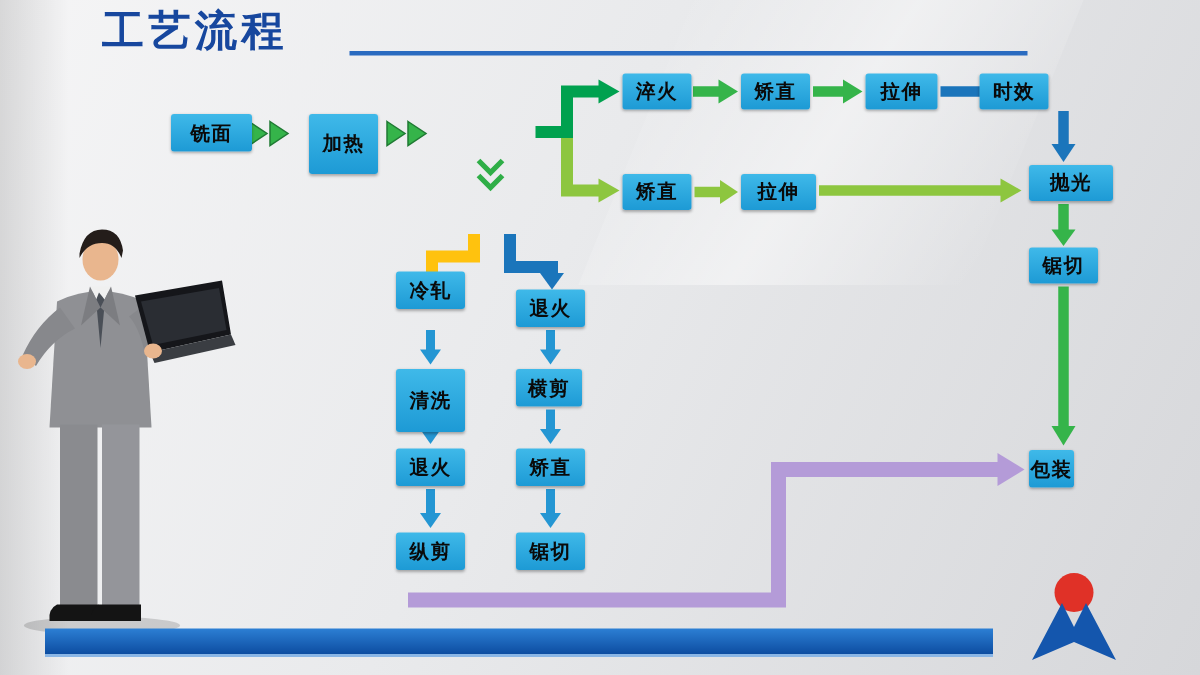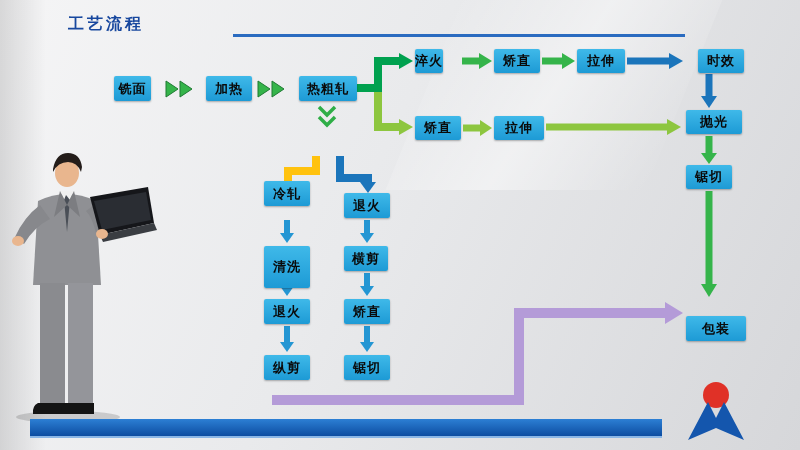--- a/index.html
+++ b/index.html
@@ -7,21 +7,21 @@
     position:relative;width:800px;height:450px;overflow:hidden;
     background:linear-gradient(115deg,#f5f5f6 0%,#e9eaec 45%,#d6d7da 100%);
     font-family:"DejaVu Sans","Liberation Sans",sans-serif;
   }
   .left-shade{position:absolute;left:0;top:0;width:46px;height:100%;
     background:linear-gradient(to right,rgba(0,0,0,.12),rgba(0,0,0,0));}
   .sheen{position:absolute;top:-30px;left:430px;width:260px;height:220px;
     background:linear-gradient(105deg,rgba(255,255,255,0) 0%,rgba(255,255,255,.45) 50%,rgba(255,255,255,0) 100%);
     transform:skewX(-22deg);pointer-events:none;}
   .title{
-    position:absolute;left:68px;top:14px;font-size:16px;font-weight:700;
+    position:absolute;left:68px;top:2px;font-size:28px;font-weight:700;
     color:#17479e;letter-spacing:3px;
   }
   .title-line{position:absolute;left:233px;top:34px;width:452px;height:3px;background:#2a6bc0;}
   .arrows{position:absolute;left:0;top:0;}
   .node{
     position:absolute;display:flex;align-items:center;justify-content:center;
     background:linear-gradient(180deg,#3fb9e9 0%,#1d9ad5 100%);
     color:#0a0a0a;font-weight:700;font-size:13px;letter-spacing:1px;
     border-radius:2px;box-shadow:0 1px 2px rgba(0,0,0,.3);
   }
@@ -143,40 +143,39 @@
       <line x1="367" y1="326" x2="367" y2="343" stroke="#2496d3" stroke-width="6"></line>
       <polygon points="360,342 374,342 367,352" fill="#2496d3"></polygon>
     </g>
 
     <g>
       <polyline points="272,400 519,400 519,313 666,313" fill="none" stroke="#b49bd8" stroke-width="10"></polyline>
       <polygon points="665,302 683,313 665,324" fill="#b49bd8"></polygon>
     </g>
   </svg>
 
-  <div class="node" style="left:114px;top:76px;width:37px;height:25px">铣面</div>
-  <div class="node" style="left:206px;top:76px;width:46px;height:25px">加热</div>
-  <div class="node" style="left:299px;top:76px;width:58px;height:25px">热粗轧</div>
-  <div class="node" style="left:415px;top:49px;width:28px;height:24px">淬火</div>
+  <div class="node" style="left:114px;top:76px;width:54px;height:25px">铣面</div>
+  <div class="node" style="left:206px;top:76px;width:46px;height:40px">加热</div>
+  <div class="node" style="left:415px;top:49px;width:46px;height:24px">淬火</div>
   <div class="node" style="left:494px;top:49px;width:46px;height:24px">矫直</div>
   <div class="node" style="left:577px;top:49px;width:48px;height:24px">拉伸</div>
-  <div class="node" style="left:698px;top:49px;width:46px;height:24px">时效</div>
+  <div class="node" style="left:653px;top:49px;width:46px;height:24px">时效</div>
   <div class="node" style="left:415px;top:116px;width:46px;height:24px">矫直</div>
   <div class="node" style="left:494px;top:116px;width:50px;height:24px">拉伸</div>
   <div class="node" style="left:686px;top:110px;width:56px;height:24px">抛光</div>
   <div class="node" style="left:686px;top:165px;width:46px;height:24px">锯切</div>
   <div class="node" style="left:264px;top:181px;width:46px;height:25px">冷轧</div>
   <div class="node" style="left:344px;top:193px;width:46px;height:25px">退火</div>
   <div class="node" style="left:264px;top:246px;width:46px;height:42px">清洗</div>
   <div class="node" style="left:344px;top:246px;width:44px;height:25px">横剪</div>
   <div class="node" style="left:264px;top:299px;width:46px;height:25px">退火</div>
   <div class="node" style="left:344px;top:299px;width:46px;height:25px">矫直</div>
   <div class="node" style="left:264px;top:355px;width:46px;height:25px">纵剪</div>
   <div class="node" style="left:344px;top:355px;width:46px;height:25px">锯切</div>
-  <div class="node" style="left:686px;top:316px;width:60px;height:25px">包装</div>
+  <div class="node" style="left:686px;top:300px;width:30px;height:25px">包装</div>
 
   <svg class="presenter" width="158" height="282" viewBox="0 0 158 282">
     <ellipse cx="66" cy="272" rx="52" ry="6" fill="rgba(0,0,0,0.15)"></ellipse>
 
     <ellipse cx="65" cy="28" rx="12" ry="14" fill="#e9b68e"></ellipse>
     <path d="M51,24 q3,-16 15,-16 q12,0 14,14 l-1,5 q-4,-10 -13,-10 q-10,0 -15,10 z" fill="#241d1a"></path>
 
     <path d="M36,56 Q65,42 94,56 L99,140 L31,140 Z" fill="#8f9094"></path>
     <path d="M58,46 L65,60 L72,46 Z" fill="#f0f0f0"></path>
     <path d="M64,50 l4,5 -3,32 -3,-32 z" fill="#4a4f57"></path>

